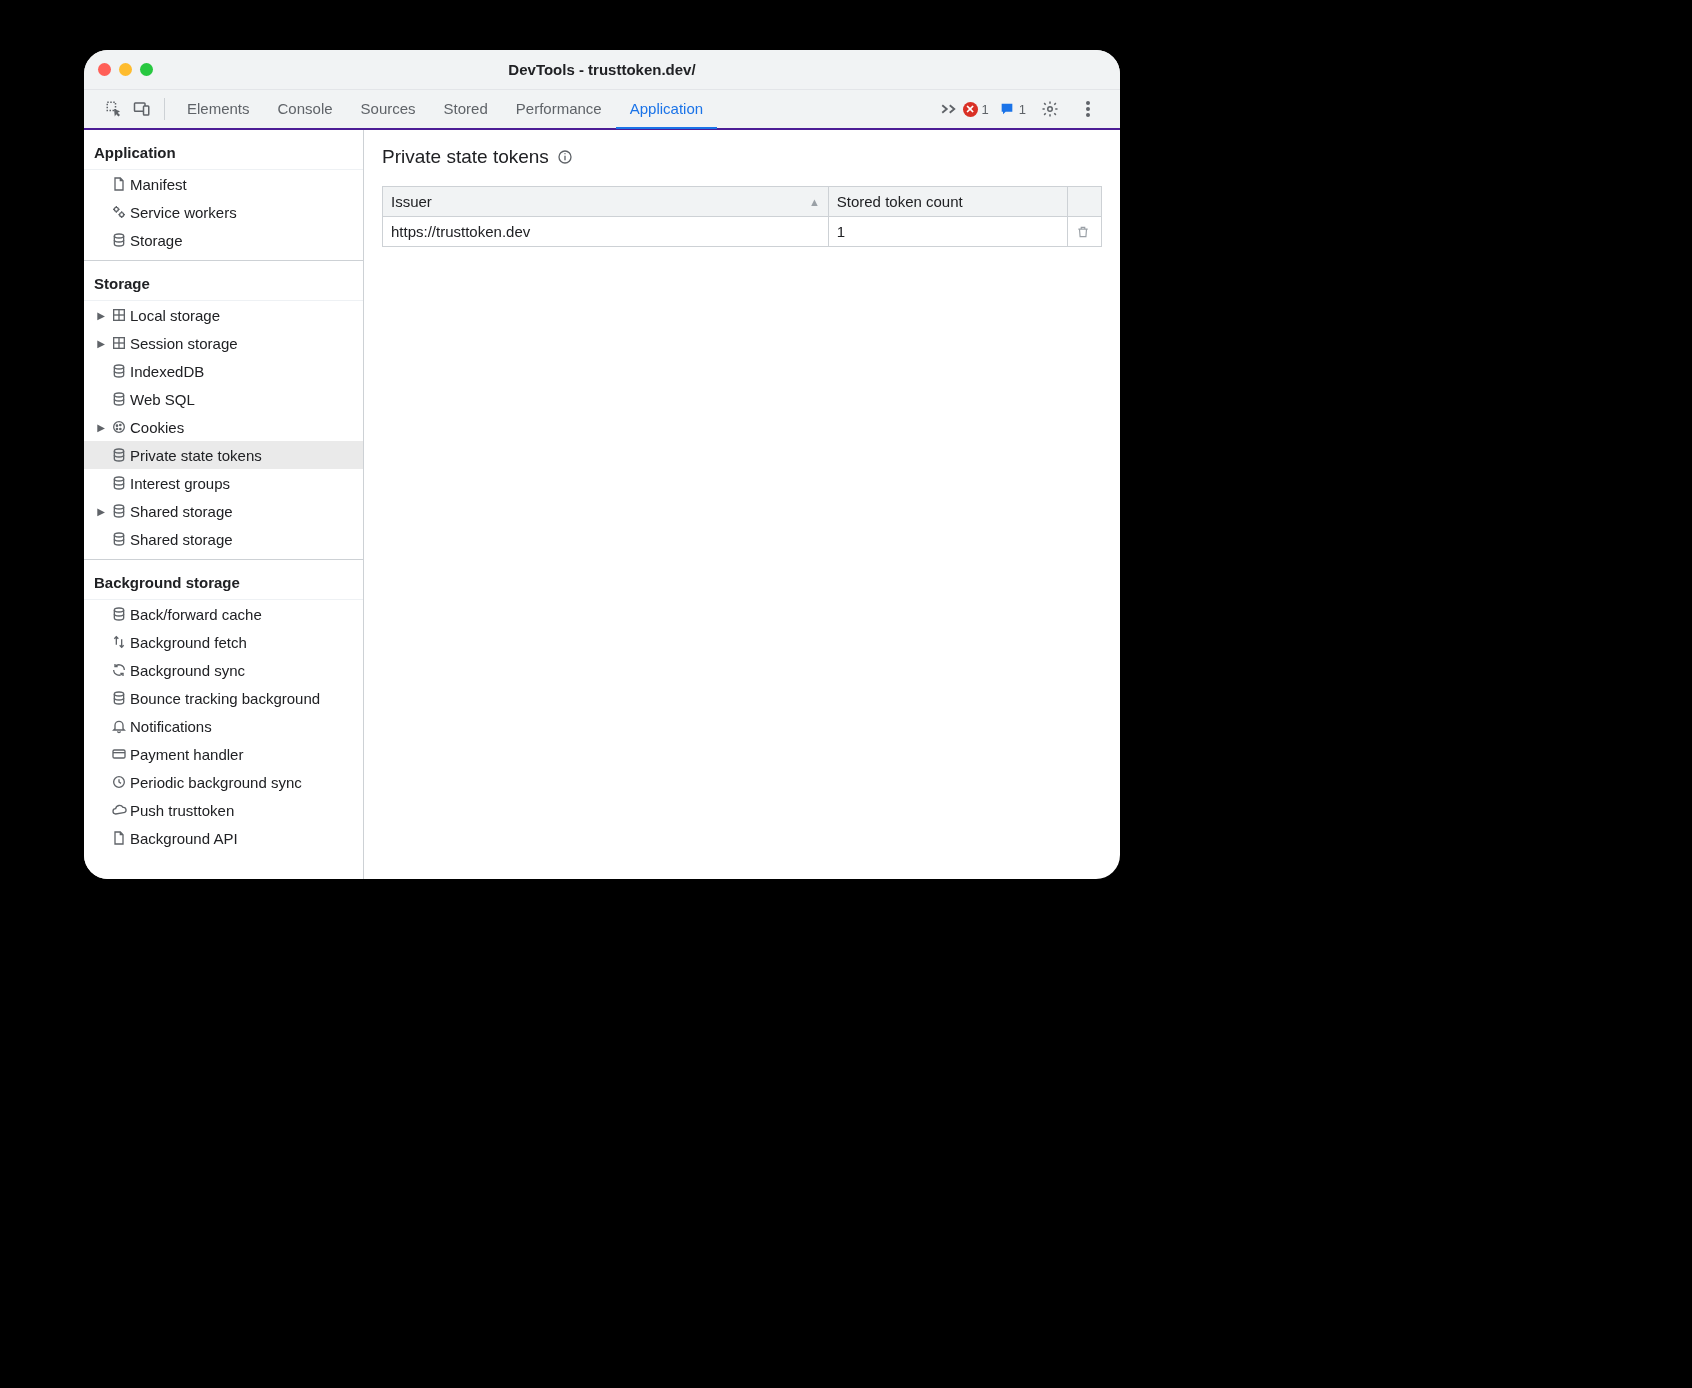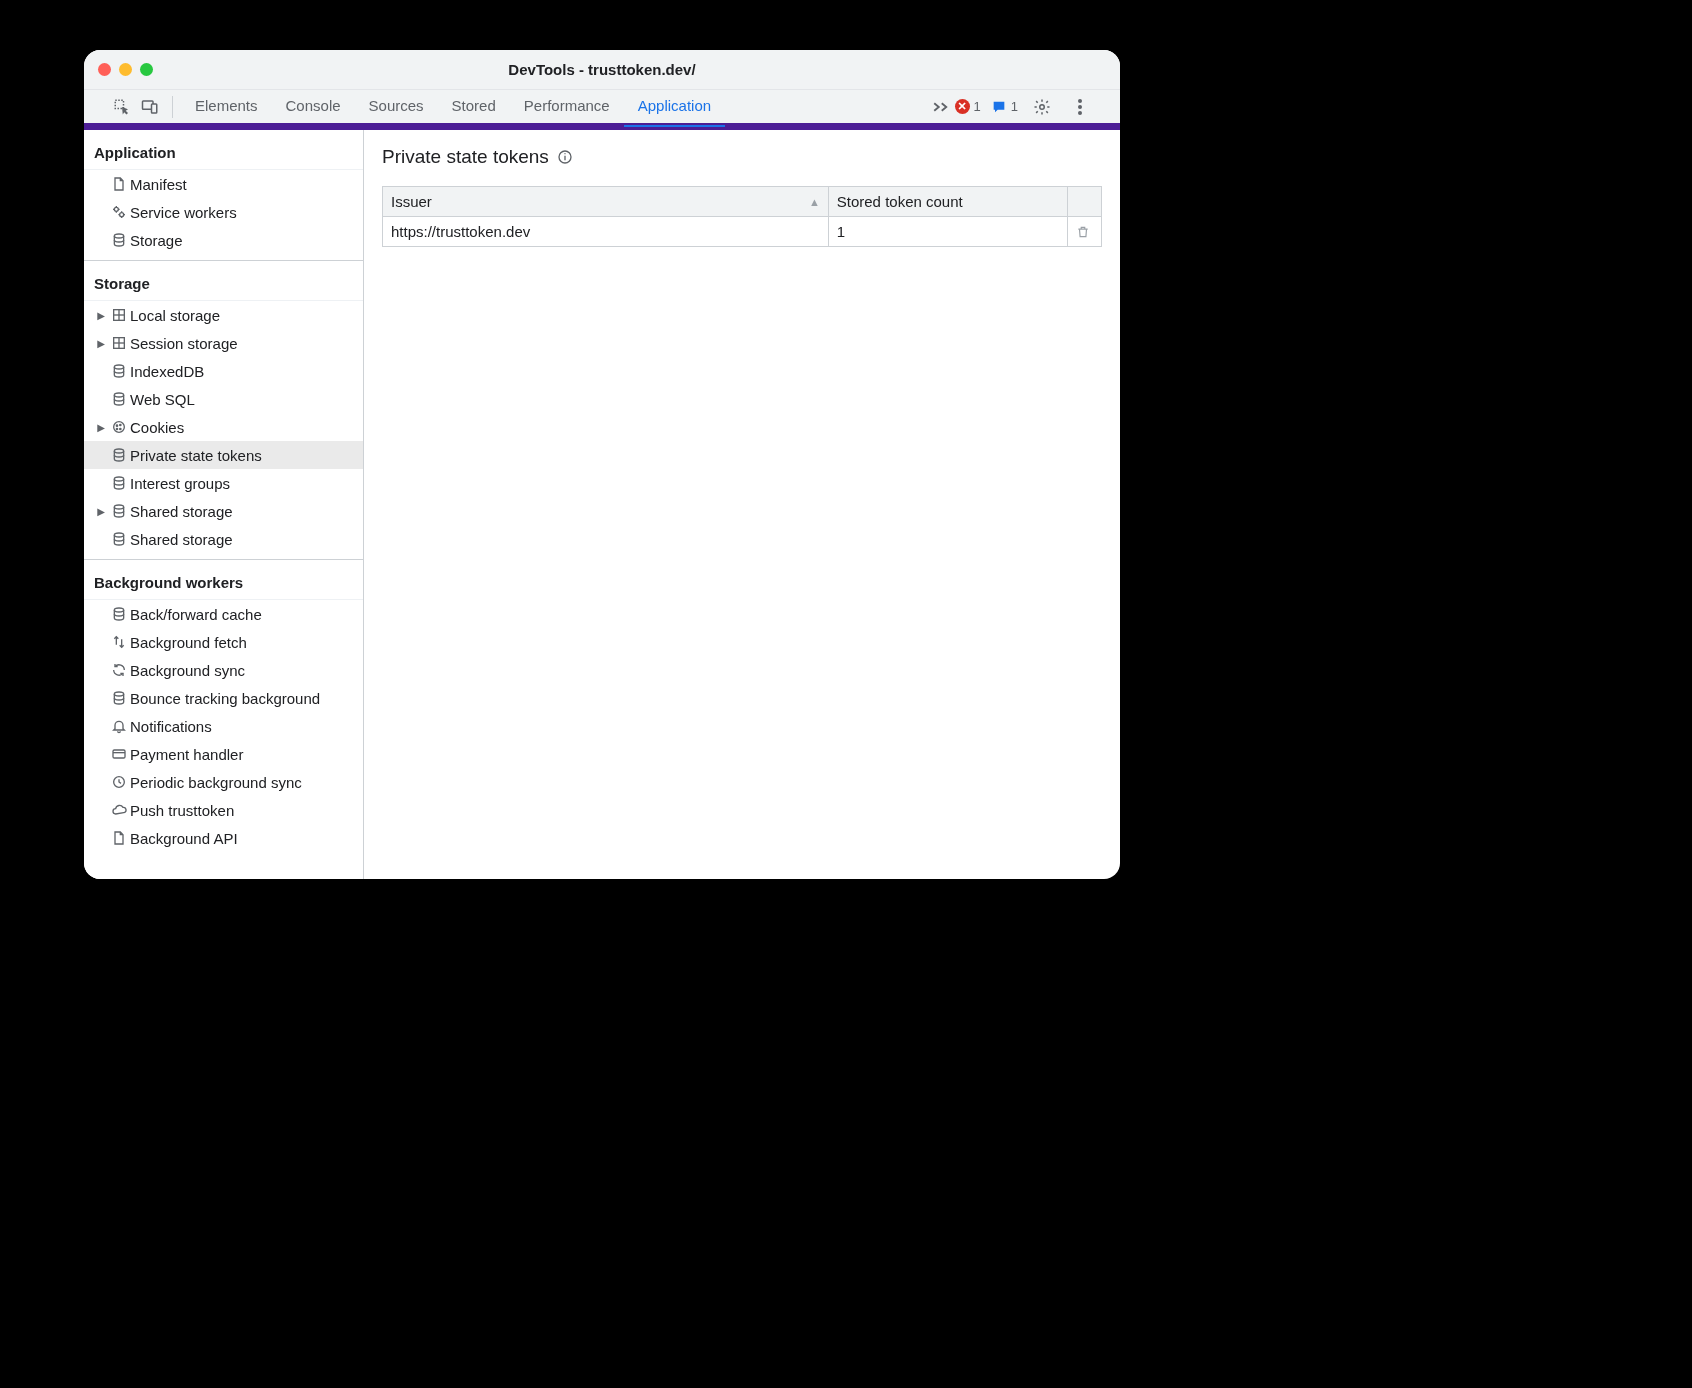--- a/index.html
+++ b/index.html
@@ -1,33 +1,33 @@
 <!DOCTYPE html>
 <html><head>
 <meta charset="utf-8">
 <style>
   * { box-sizing: border-box; margin: 0; padding: 0; font-family: -apple-system, "Helvetica Neue", Arial, sans-serif; }
   body { background: #000; width: 1692px; height: 1388px; position: relative; }
   .window {
     position: absolute; left: 84px; top: 50px; width: 1036px; height: 829px;
-    background: #fff; border-radius: 16px; overflow: hidden;
+    background: #fff; border-radius: 24px; overflow: hidden;
     box-shadow: 0 30px 80px rgba(0,0,0,.6);
     display: flex; flex-direction: column;
   }
   .titlebar {
     height: 40px; background: #f1f3f4; display: flex; align-items: center;
     position: relative; border-bottom: 1px solid #e3e5e8;
   }
   .traffic { display: flex; gap: 8px; margin-left: 14px; }
   .dot { width: 13px; height: 13px; border-radius: 50%; }
   .dot.red { background:#ff5f57; } .dot.yellow { background:#febc2e; } .dot.green { background:#28c840; }
   .title { position: absolute; left:0; right:0; text-align:center; font-size:15px; font-weight:600; color:#202124; pointer-events:none;}
   .toolbar {
-    height: 40px; background: #f1f3f4; border-bottom: 7px solid #4c1d95;
-    display:flex; align-items:center; padding: 0 24px; gap: 0;
+    height: 40px; background: #f1f3f4; border-bottom: 2px solid #4c1d95;
+    display:flex; align-items:center; padding: 0 16px; gap: 0;
   }
   .tb-icon { width:28px; height:28px; display:inline-flex; align-items:center; justify-content:center; color:#5f6368; cursor:pointer; }
   .tb-divider { width:1px; height:22px; background:#cdd1d5; margin:0 8px; }
   .tabs { display:flex; align-items:center; gap: 0; flex:1; }
   .tab {
     padding: 0 14px; height:40px; display:flex; align-items:center;
     font-size:15px; color:#5f6368; cursor:pointer; border-bottom:2px solid transparent;
   }
   .tab.active { color:#1a73e8; border-bottom-color:#1a73e8; font-weight:500; }
   .tb-right { display:flex; align-items:center; gap:10px; padding-right:2px; }
@@ -264,21 +264,21 @@
           <span class="item-icon">
             <svg width="16" height="16" viewBox="0 0 24 24" fill="none" stroke="currentColor" stroke-width="2">
               <ellipse cx="12" cy="6" rx="7" ry="3"></ellipse>
               <path d="M5 6v12c0 1.7 3.1 3 7 3s7-1.3 7-3V6"></path>
               <path d="M5 12c0 1.7 3.1 3 7 3s7-1.3 7-3"></path>
             </svg>
           </span>
           <span class="item-label">Shared storage</span>
         </div>
         <div class="section-divider"></div>
-        <div class="section-title">Background workers</div>
+        <div class="section-title">Background storage</div>
         <div class="tree-item">
           <span class="noexp"></span>
           <span class="item-icon">
             <svg width="16" height="16" viewBox="0 0 24 24" fill="none" stroke="currentColor" stroke-width="2">
               <ellipse cx="12" cy="6" rx="7" ry="3"></ellipse>
               <path d="M5 6v12c0 1.7 3.1 3 7 3s7-1.3 7-3V6"></path>
               <path d="M5 12c0 1.7 3.1 3 7 3s7-1.3 7-3"></path>
             </svg>
           </span>
           <span class="item-label">Back/forward cache</span>

